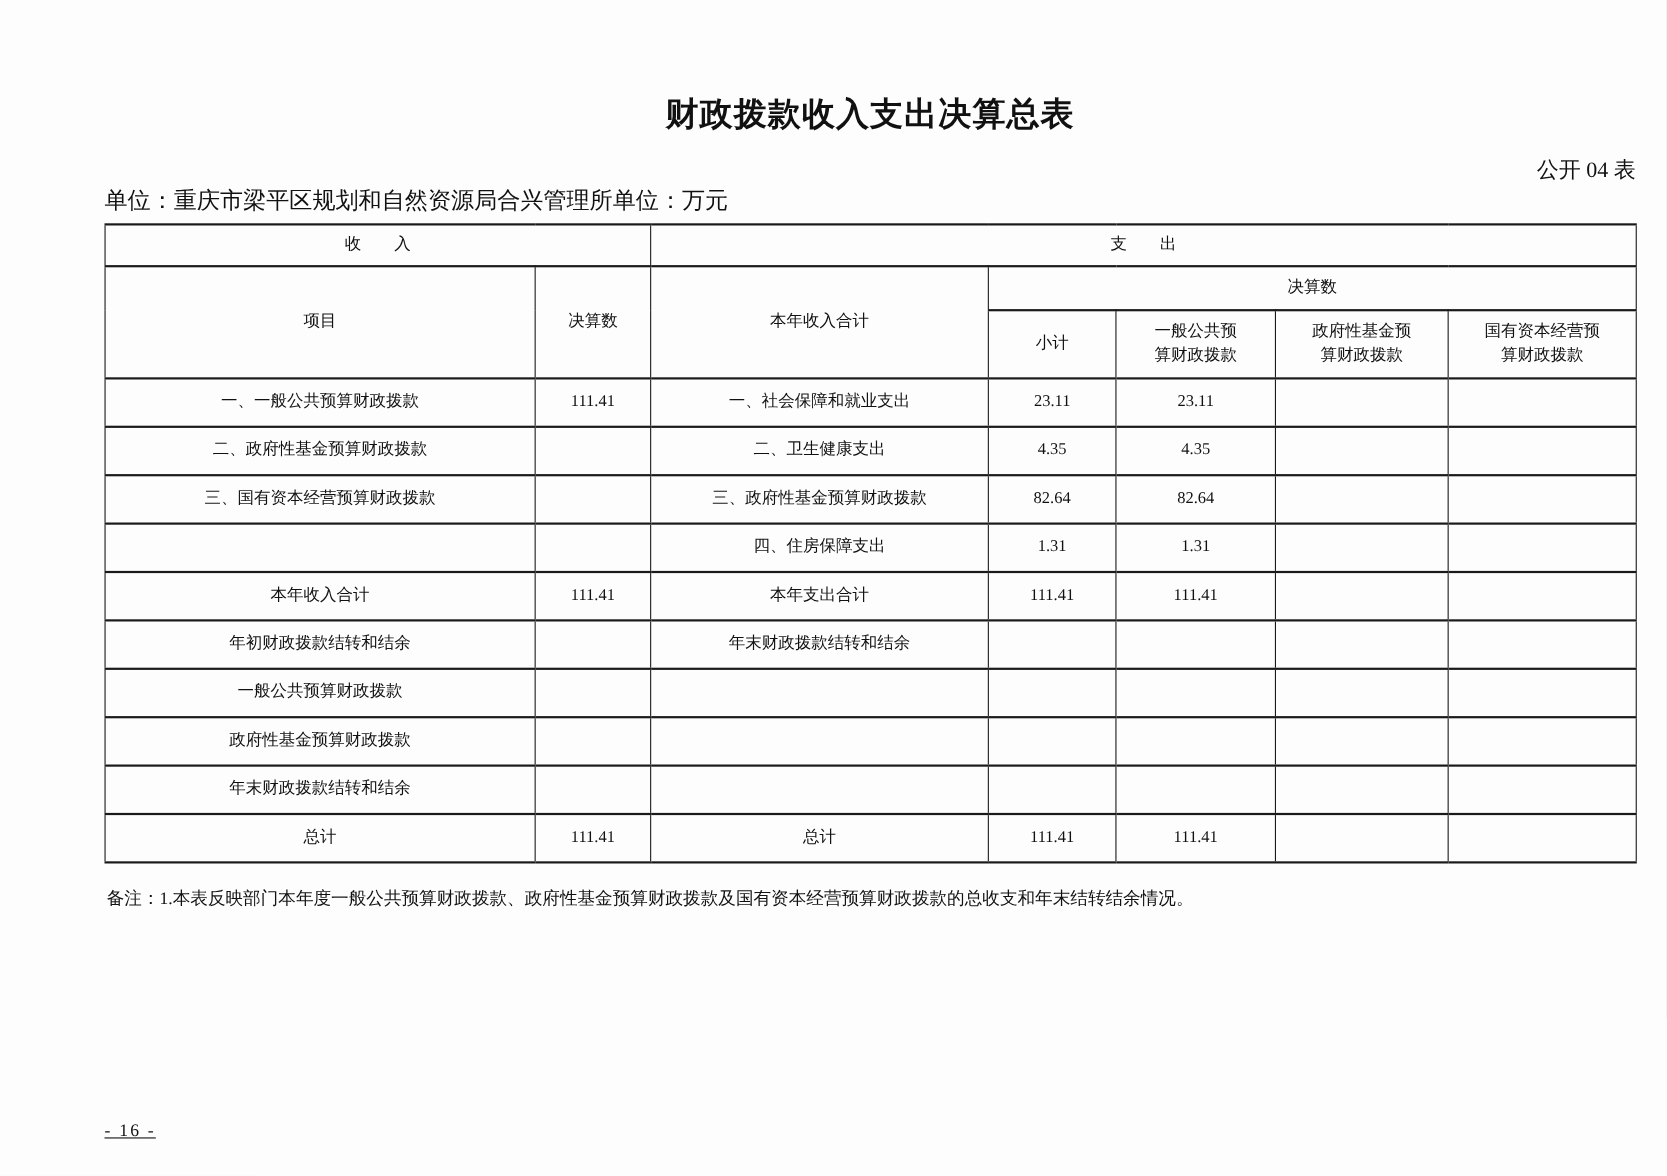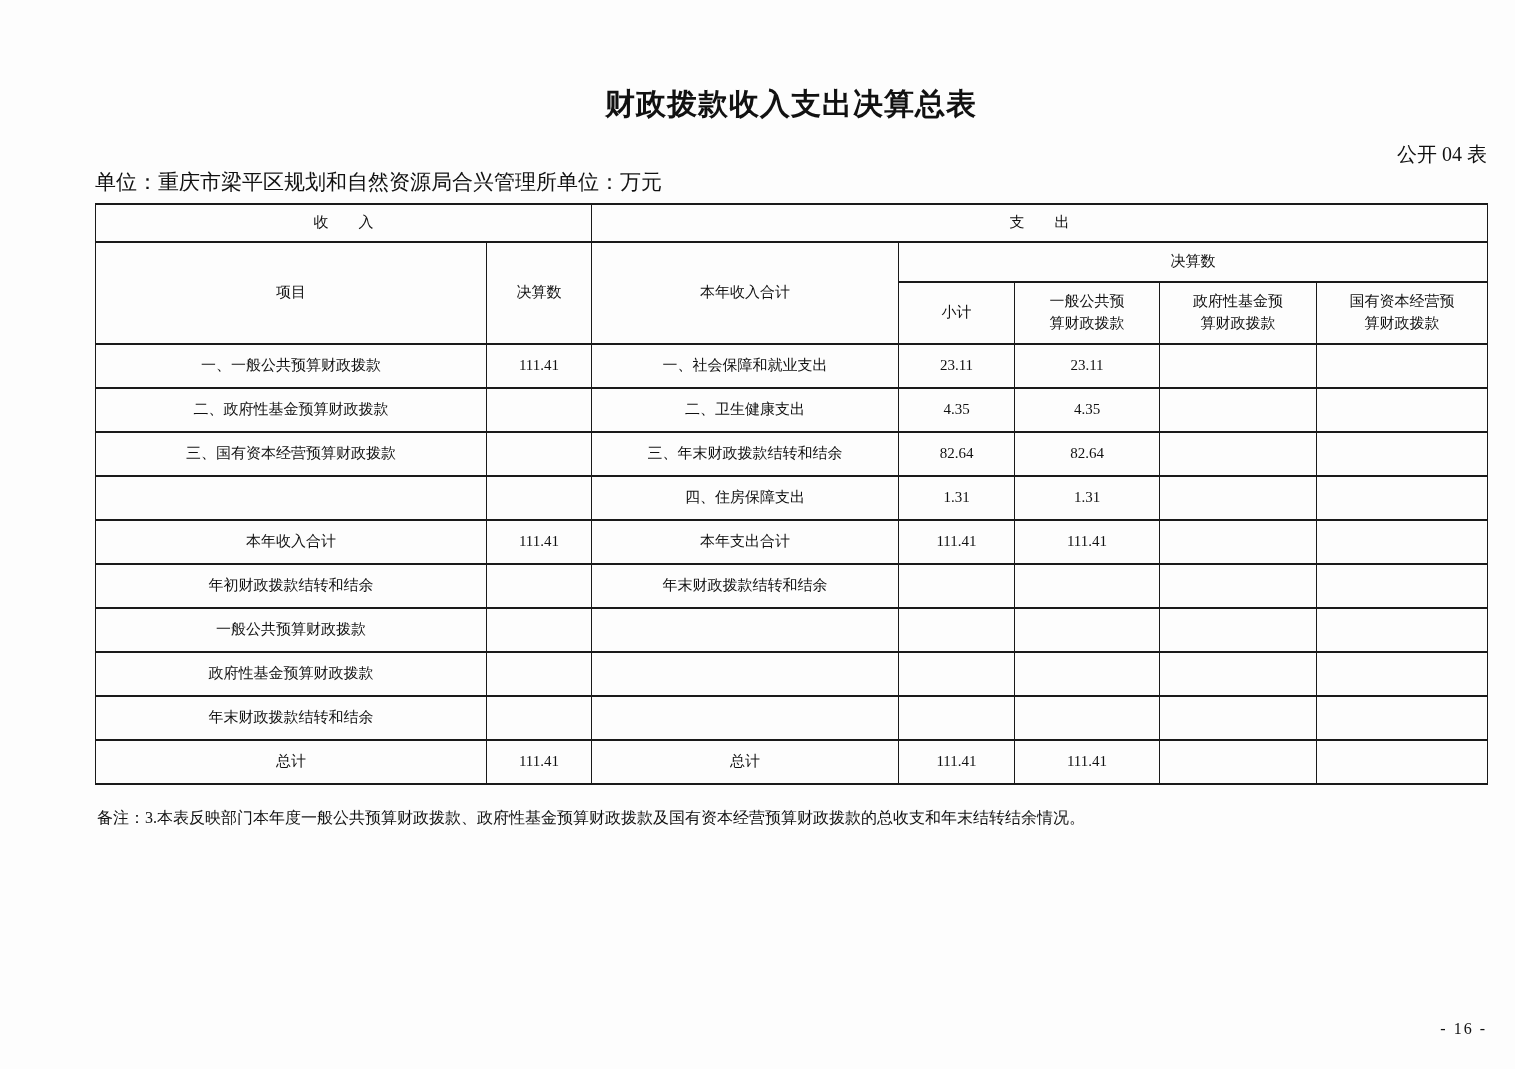--- a/index.html
+++ b/index.html
@@ -72,23 +72,24 @@
     width: 1300px;
     font-size: 16px;
     line-height: 28px;
   }
   .notes .note-line2 { padding-left: 48px; }
   .page-number {
     position: absolute;
     left: 95px;
     top: 1020px;
     width: 1392px;
-    text-align: right;
+    text-align: left;
     font-size: 16px;
     letter-spacing: 2px;
+    text-decoration: underline;
   }
 </style>
 </head>
 <body>
 
 <div class="page">
 
   <div class="doc-title">财政拨款收入支出决算总表</div>
 
   <div class="doc-label">公开 04 表</div>
@@ -143,21 +144,21 @@
         <td></td>
         <td>二、卫生健康支出</td>
         <td>4.35</td>
         <td>4.35</td>
         <td></td>
         <td></td>
       </tr>
       <tr class="row-data">
         <td>三、国有资本经营预算财政拨款</td>
         <td></td>
-        <td>三、年末财政拨款结转和结余</td>
+        <td>三、政府性基金预算财政拨款</td>
         <td>82.64</td>
         <td>82.64</td>
         <td></td>
         <td></td>
       </tr>
       <tr class="row-data">
         <td></td>
         <td></td>
         <td>四、住房保障支出</td>
         <td>1.31</td>
@@ -216,18 +217,18 @@
         <td>总计</td>
         <td>111.41</td>
         <td>111.41</td>
         <td></td>
         <td></td>
       </tr>
     </tbody>
   </table>
 
   <div class="notes">
-    <div class="note-line1">备注：3.本表反映部门本年度一般公共预算财政拨款、政府性基金预算财政拨款及国有资本经营预算财政拨款的总收支和年末结转结余情况。</div>
+    <div class="note-line1">备注：1.本表反映部门本年度一般公共预算财政拨款、政府性基金预算财政拨款及国有资本经营预算财政拨款的总收支和年末结转结余情况。</div>
   </div>
 
   <div class="page-number">- 16 -</div>
 
 </div>
 
 </body></html>

